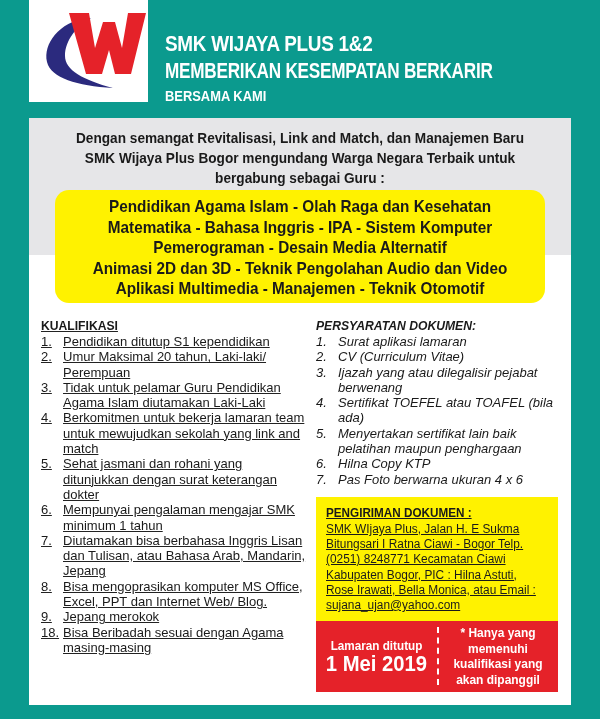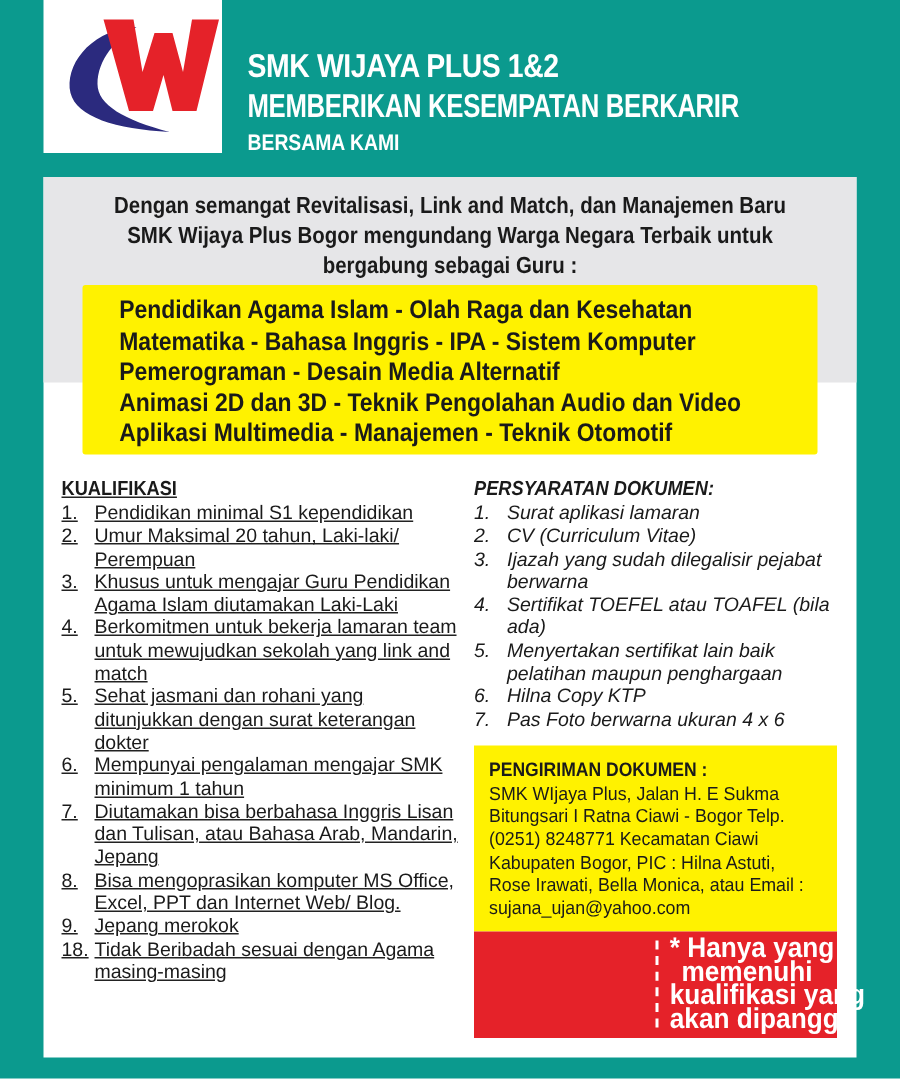--- a/index.html
+++ b/index.html
@@ -29,59 +29,59 @@
       background: #e6e6e8;
     }
     .intro {
       position: absolute; left: 0; top: 10px; width: 542px;
       text-align: center; font-weight: bold; font-size: 15.5px; line-height: 20px;
       color: #1a1a1a;
     }
     .intro div { transform: scaleX(0.88); }
     .subjects {
       position: absolute; left: 26px; top: 72px; width: 490px; height: 113px;
-      background: #fff200; border-radius: 2px;
-      text-align: left; font-weight: bold; font-size: 17px; line-height: 20.5px;
+      background: #fff200; border-radius: 14px;
+      text-align: center; font-weight: bold; font-size: 17px; line-height: 20.5px;
       padding-top: 7px; color: #1a1a1a;
     }
     .subjects div { transform: scaleX(0.9); white-space: nowrap; }
 
     .col-left { position: absolute; left: 12px; top: 200px; width: 270px; text-decoration: underline; }
     .col-right { position: absolute; left: 287px; top: 200px; width: 250px; font-style: italic; }
     .sec-title { font-weight: bold; font-size: 13.5px; color: #1a1a1a; line-height: 16px; transform: scaleX(0.9); transform-origin: left; white-space: nowrap; }
     ol.req { list-style: none; font-size: 13px; line-height: 15.3px; color: #1a1a1a; }
     ol.req li { display: flex; }
     ol.req li .num { width: 22px; flex: none; }
     ol.req li .txt { flex: 1; }
     .col-right ol.req li .num { width: 22px; }
 
     .ship {
       position: absolute; left: 287px; top: 379px; width: 242px; height: 124px;
       background: #fff200; padding: 8px 8px 0 10px;
-      font-size: 12.5px; line-height: 15.2px; color: #1a1a1a;
+      font-size: 12.5px; line-height: 15.2px; color: #1a1a1a; text-decoration: underline;
     }
     .ship .sec-title { font-size: 13px; margin-bottom: 1px; }
     .ship .body { transform: scaleX(0.95); transform-origin: left; white-space: nowrap; }
 
     .deadline {
       position: absolute; left: 287px; top: 503px; width: 242px; height: 71px;
       background: #e52229; color: #fff;
     }
     .deadline .left {
       position: absolute; left: 0; top: 18px; width: 121px; text-align: center;
     }
     .deadline .lbl { font-weight: bold; font-size: 13px; line-height: 14px; transform: scaleX(0.9); }
     .deadline .date { font-weight: 900; font-size: 22px; line-height: 22px; transform: scaleX(0.92); }
     .deadline .divider {
       position: absolute; left: 121px; top: 6px; height: 58px; width: 0;
       border-left: 2px dashed #ffffff;
     }
     .deadline .right {
       position: absolute; left: 126px; top: 4px; width: 112px; text-align: center;
-      font-weight: bold; font-size: 19px; line-height: 15.5px;
+      font-weight: bold; font-size: 13px; line-height: 15.5px;
     }
     .deadline .right div { transform: scaleX(0.92); white-space: nowrap; }
   </style>
 </head>
 <body>
 
 <div class="logo-box">
   <svg width="119" height="102" viewBox="0 0 119 102">
     <path d="M58 18 C30 22 14 44 18 62 C22 78 48 86 84 88 C54 80 36 70 36 56 C36 40 48 26 62 18 Z" fill="#2b2a7e"></path>
     <path d="M40 13 L60 13 L66 48 L74 22 L86 22 L93 48 L99 13 L117 13 L102 74 L86 74 L80 50 L73 74 L57 74 Z" fill="#e52229"></path>
@@ -107,29 +107,29 @@
     <div>Pemerograman - Desain Media Alternatif</div>
     <div>Animasi 2D dan 3D - Teknik Pengolahan Audio dan Video</div>
     <div>Aplikasi Multimedia - Manajemen - Teknik Otomotif</div>
   </div>
 
   <div class="col-left">
     <div class="sec-title">KUALIFIKASI</div>
     <ol class="req">
       <li>
           <span class="num">1.</span>
-          <span class="txt">Pendidikan minimal S1 kependidikan</span>
+          <span class="txt">Pendidikan ditutup S1 kependidikan</span>
         </li>
       <li>
           <span class="num">2.</span>
           <span class="txt">Umur Maksimal 20 tahun, Laki-laki/ Perempuan</span>
         </li>
       <li>
           <span class="num">3.</span>
-          <span class="txt">Khusus untuk mengajar Guru Pendidikan Agama Islam diutamakan Laki-Laki</span>
+          <span class="txt">Tidak untuk pelamar Guru Pendidikan Agama Islam diutamakan Laki-Laki</span>
         </li>
       <li>
           <span class="num">4.</span>
           <span class="txt">Berkomitmen untuk bekerja lamaran team untuk mewujudkan sekolah yang link and match</span>
         </li>
       <li>
           <span class="num">5.</span>
           <span class="txt">Sehat jasmani dan rohani yang ditunjukkan dengan surat keterangan dokter</span>
         </li>
       <li>
@@ -143,39 +143,39 @@
       <li>
           <span class="num">8.</span>
           <span class="txt">Bisa mengoprasikan komputer MS Office, Excel, PPT dan Internet Web/ Blog.</span>
         </li>
       <li>
           <span class="num">9.</span>
           <span class="txt">Jepang merokok</span>
         </li>
       <li>
           <span class="num">18.</span>
-          <span class="txt">Tidak Beribadah sesuai dengan Agama masing-masing</span>
+          <span class="txt">Bisa Beribadah sesuai dengan Agama masing-masing</span>
         </li>
     </ol>
   </div>
 
   <div class="col-right">
     <div class="sec-title">PERSYARATAN DOKUMEN:</div>
     <ol class="req">
       <li>
           <span class="num">1.</span>
           <span class="txt">Surat aplikasi lamaran</span>
         </li>
       <li>
           <span class="num">2.</span>
           <span class="txt">CV (Curriculum Vitae)</span>
         </li>
       <li>
           <span class="num">3.</span>
-          <span class="txt">Ijazah yang sudah dilegalisir pejabat berwarna</span>
+          <span class="txt">Ijazah yang atau dilegalisir pejabat berwenang</span>
         </li>
       <li>
           <span class="num">4.</span>
           <span class="txt">Sertifikat TOEFEL atau TOAFEL (bila ada)</span>
         </li>
       <li>
           <span class="num">5.</span>
           <span class="txt">Menyertakan sertifikat lain baik pelatihan maupun penghargaan</span>
         </li>
       <li>
@@ -195,20 +195,24 @@
       <div>SMK WIjaya Plus, Jalan H. E Sukma</div>
       <div>Bitungsari I Ratna Ciawi - Bogor Telp.</div>
       <div>(0251) 8248771 Kecamatan Ciawi</div>
       <div>Kabupaten Bogor, PIC : Hilna Astuti,</div>
       <div>Rose Irawati, Bella Monica, atau Email :</div>
       <div>sujana_ujan@yahoo.com</div>
     </div>
   </div>
 
   <div class="deadline">
+    <div class="left">
+      <div class="lbl">Lamaran ditutup</div>
+      <div class="date">1 Mei 2019</div>
+    </div>
     <div class="divider"></div>
     <div class="right">
       <div>* Hanya yang</div>
       <div>memenuhi</div>
       <div>kualifikasi yang</div>
       <div>akan dipanggil</div>
     </div>
   </div>
 </div>
 

